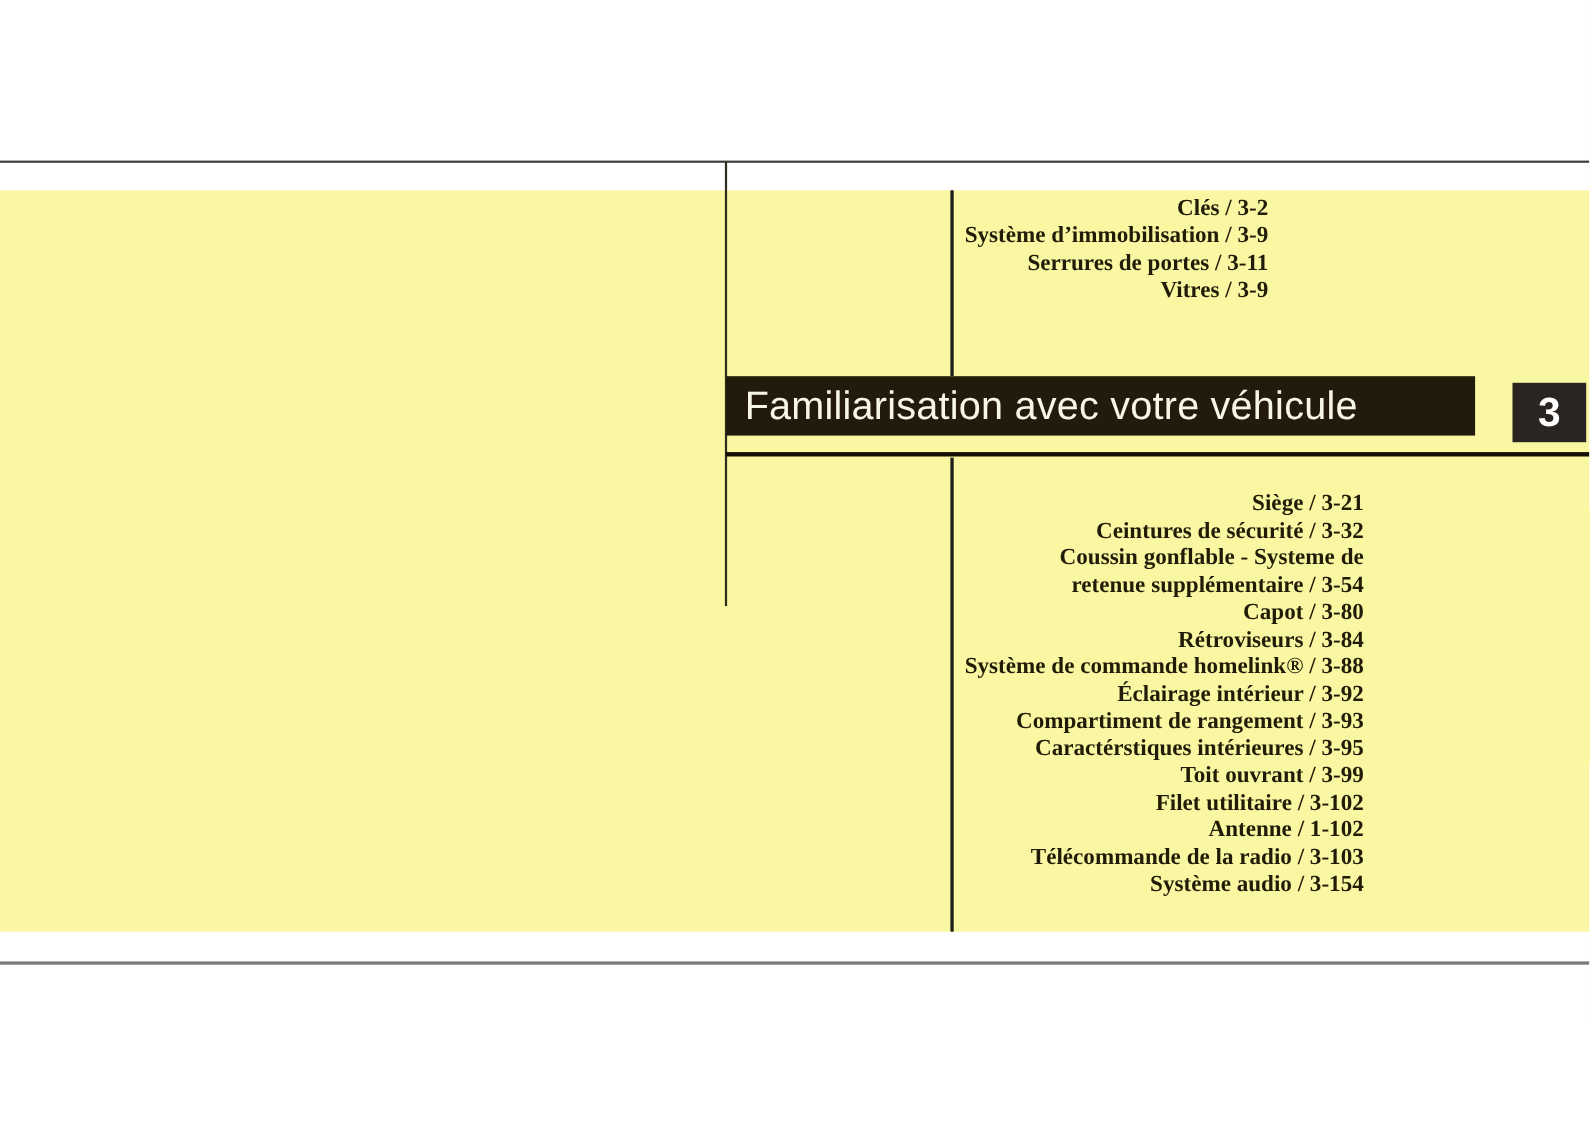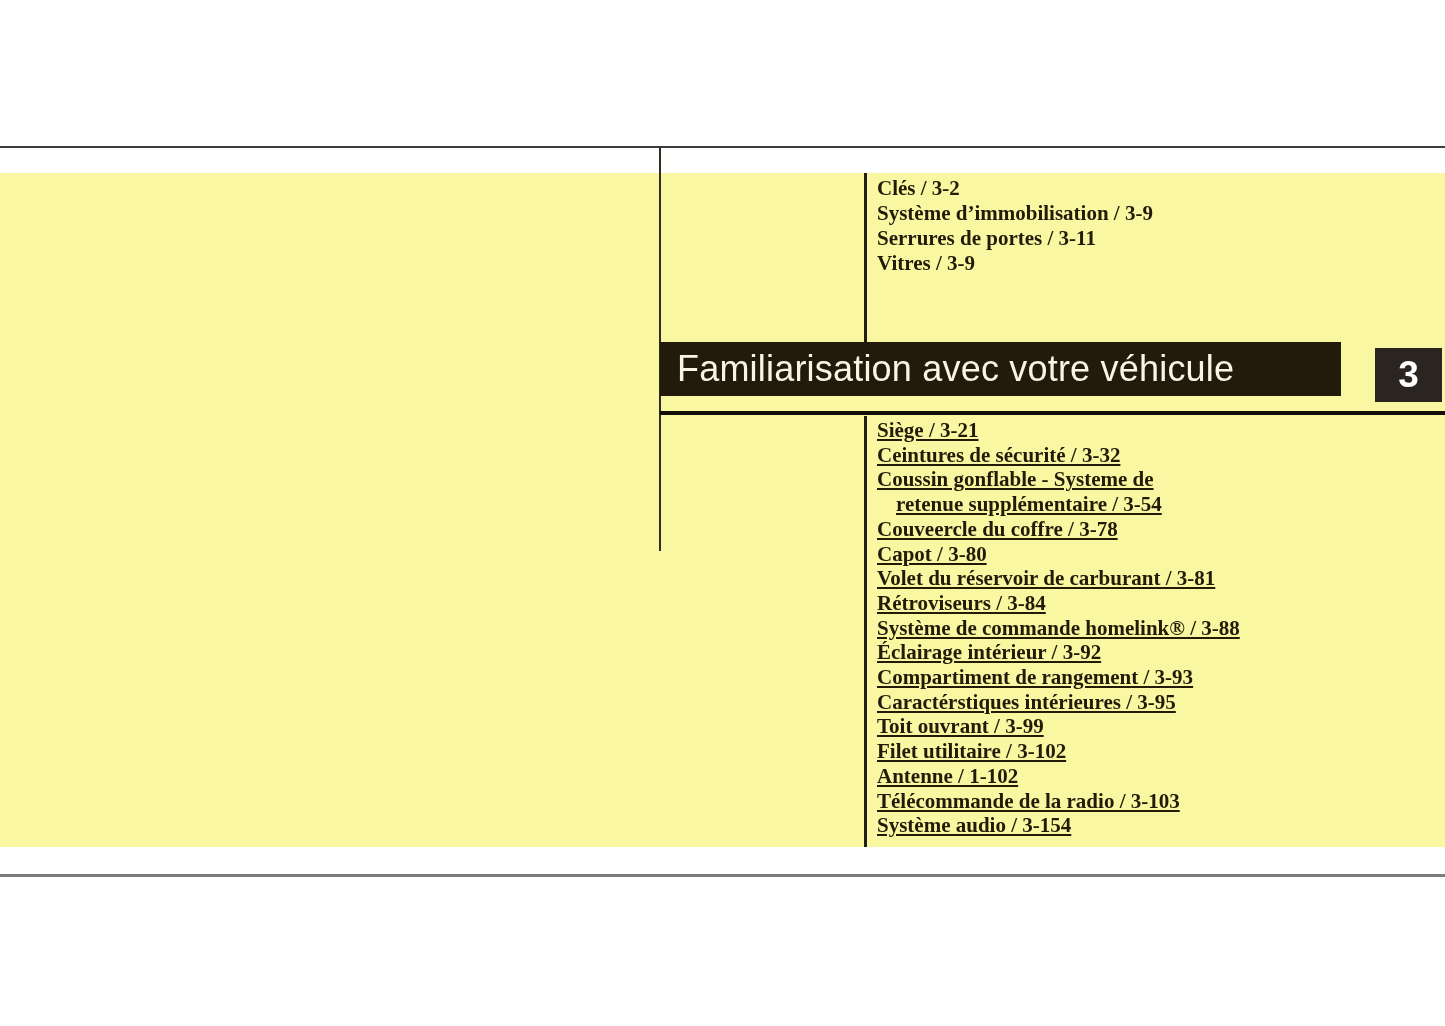--- a/index.html
+++ b/index.html
@@ -56,22 +56,22 @@
     background: var(--rule_banner, #140F06);
   }
   .toc {
     position:absolute; left:877px;
     font-family:"Liberation Serif", serif;
     font-weight:700; font-size:21px;
     color: var(--text_dark, #221B08);
     white-space:nowrap;
   }
   .toc-top { top:176px; line-height:25px; }
-  .toc-bottom { top:418px; line-height:24.7px;text-decoration:underline; }
-  .toc .toc-item { display:block; }
+  .toc-bottom { top:445px; line-height:24.7px; }
+  .toc .toc-item { display:block;text-align:right; }
   .toc .toc-item.indent { padding-left:19px; }
   .rule-bottom {
     position:absolute; left:0; top:874px; width:1445px; height:3px;
     background: var(--rule_bottom, #7c7c7c);
   }
 </style>
 </head>
 <body>
 
 <div class="page">
@@ -101,23 +101,21 @@
   </div>
 
   <div class="rule-banner"></div>
 
   <div class="toc toc-bottom">
 
   <span class="toc-item">Siège / 3-21</span>
       <span class="toc-item">Ceintures de sécurité / 3-32</span>
       <span class="toc-item">Coussin gonflable - Systeme de</span>
       <span class="toc-item indent">retenue supplémentaire / 3-54</span>
-      <span class="toc-item">Couveercle du coffre / 3-78</span>
       <span class="toc-item">Capot / 3-80</span>
-      <span class="toc-item">Volet du réservoir de carburant / 3-81</span>
       <span class="toc-item">Rétroviseurs / 3-84</span>
       <span class="toc-item">Système de commande homelink® / 3-88</span>
       <span class="toc-item">Éclairage intérieur / 3-92</span>
       <span class="toc-item">Compartiment de rangement / 3-93</span>
       <span class="toc-item">Caractérstiques intérieures / 3-95</span>
       <span class="toc-item">Toit ouvrant / 3-99</span>
       <span class="toc-item">Filet utilitaire / 3-102</span>
       <span class="toc-item">Antenne / 1-102</span>
       <span class="toc-item">Télécommande de la radio / 3-103</span>
       <span class="toc-item">Système audio / 3-154</span>

